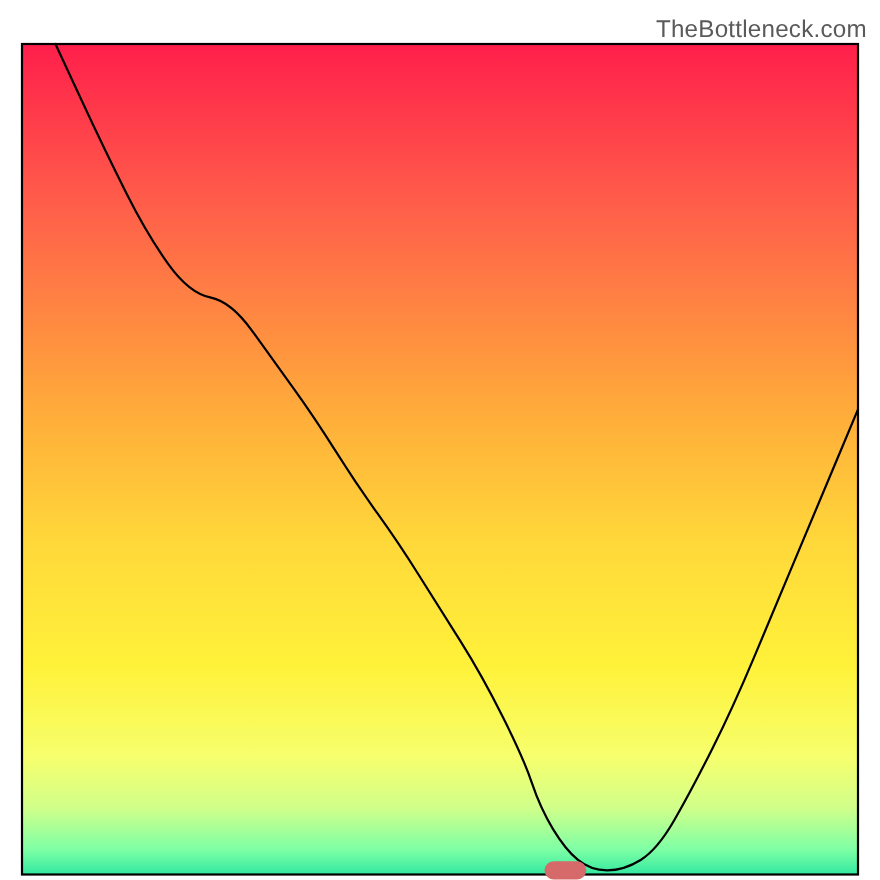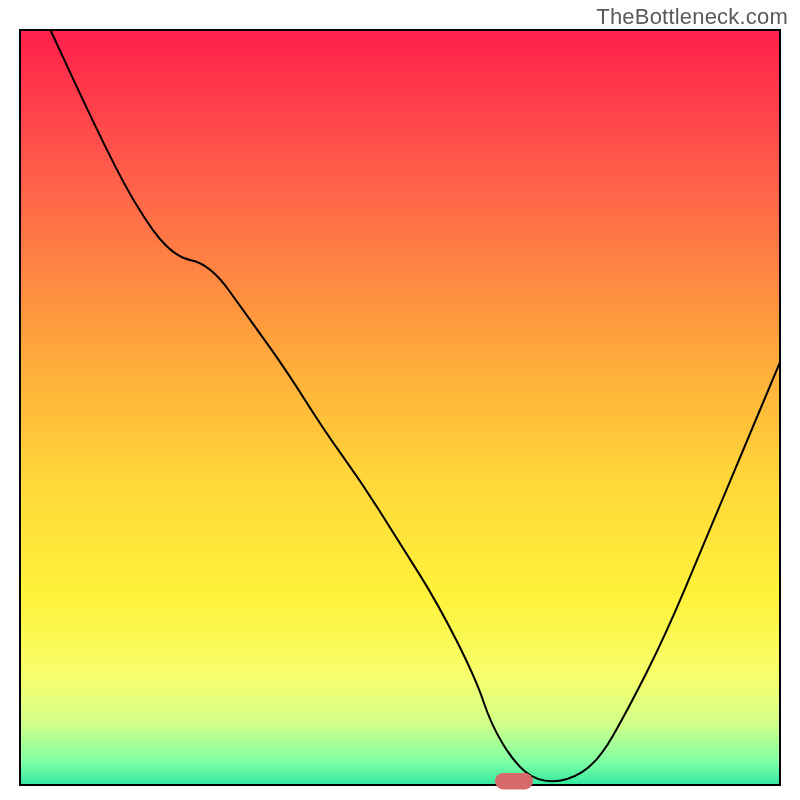--- a/index.html
+++ b/index.html
@@ -8,20 +8,21 @@
     width: 800px;
     height: 800px;
     overflow: hidden;
     background: #ffffff;
     font-family: Arial, Helvetica, sans-serif;
   }
   .chart-container {
     position: relative;
     width: 800px;
     height: 668px;
+    margin-top: 10px;
   }
   .watermark {
     position: absolute;
     top: 4px;
     right: 12px;
     font-size: 22px;
     font-weight: 500;
     color: #5a5a5a;
     letter-spacing: 0.2px;
     z-index: 10;

